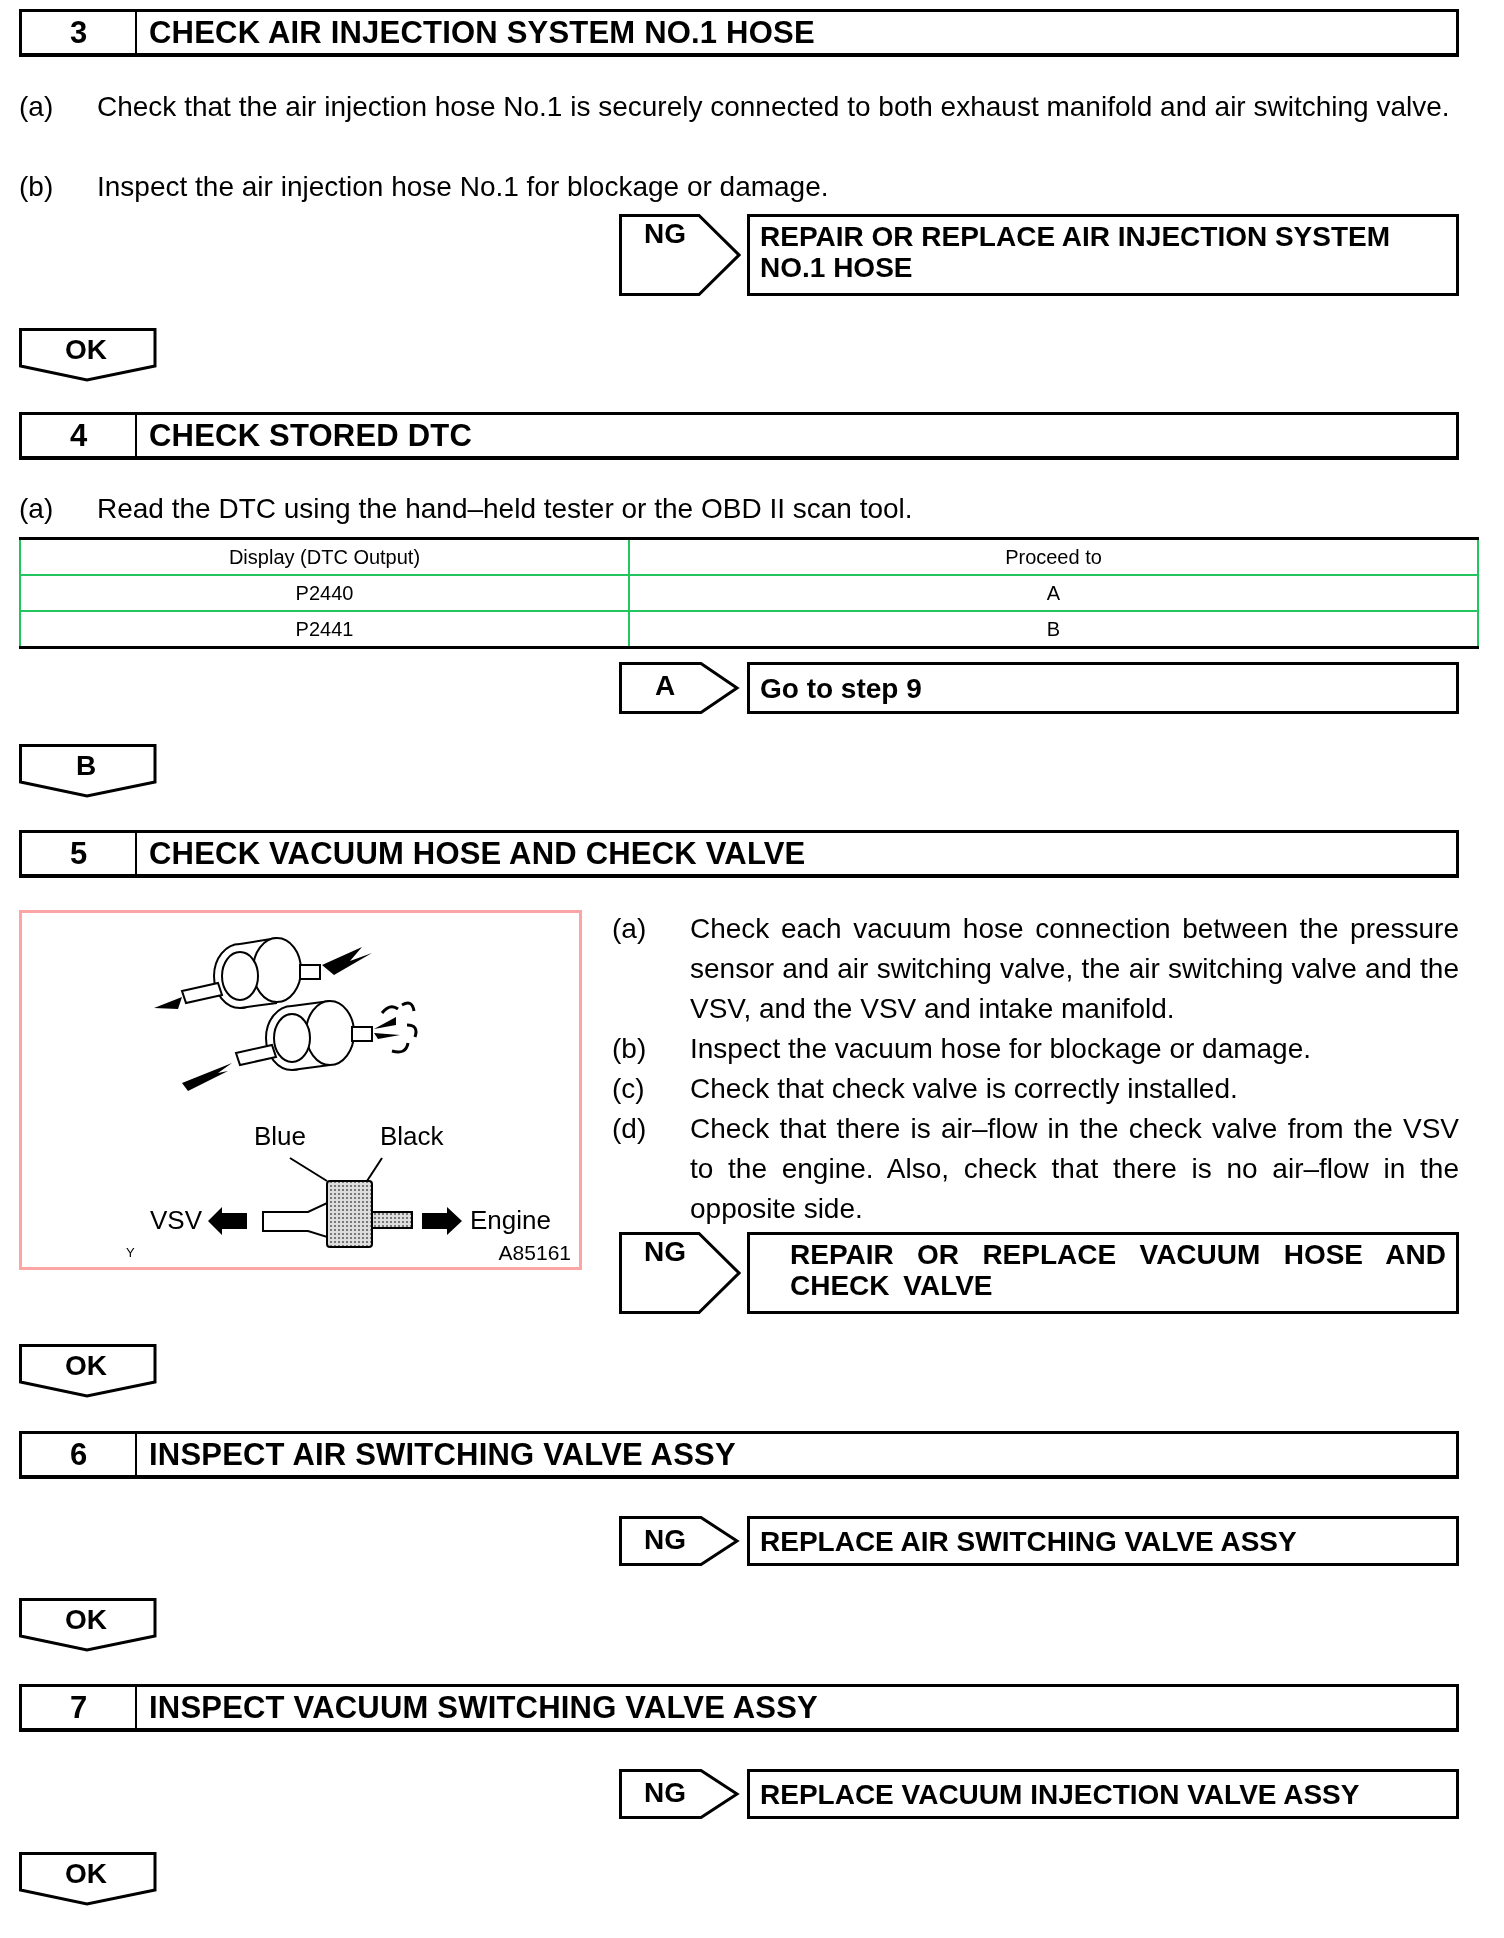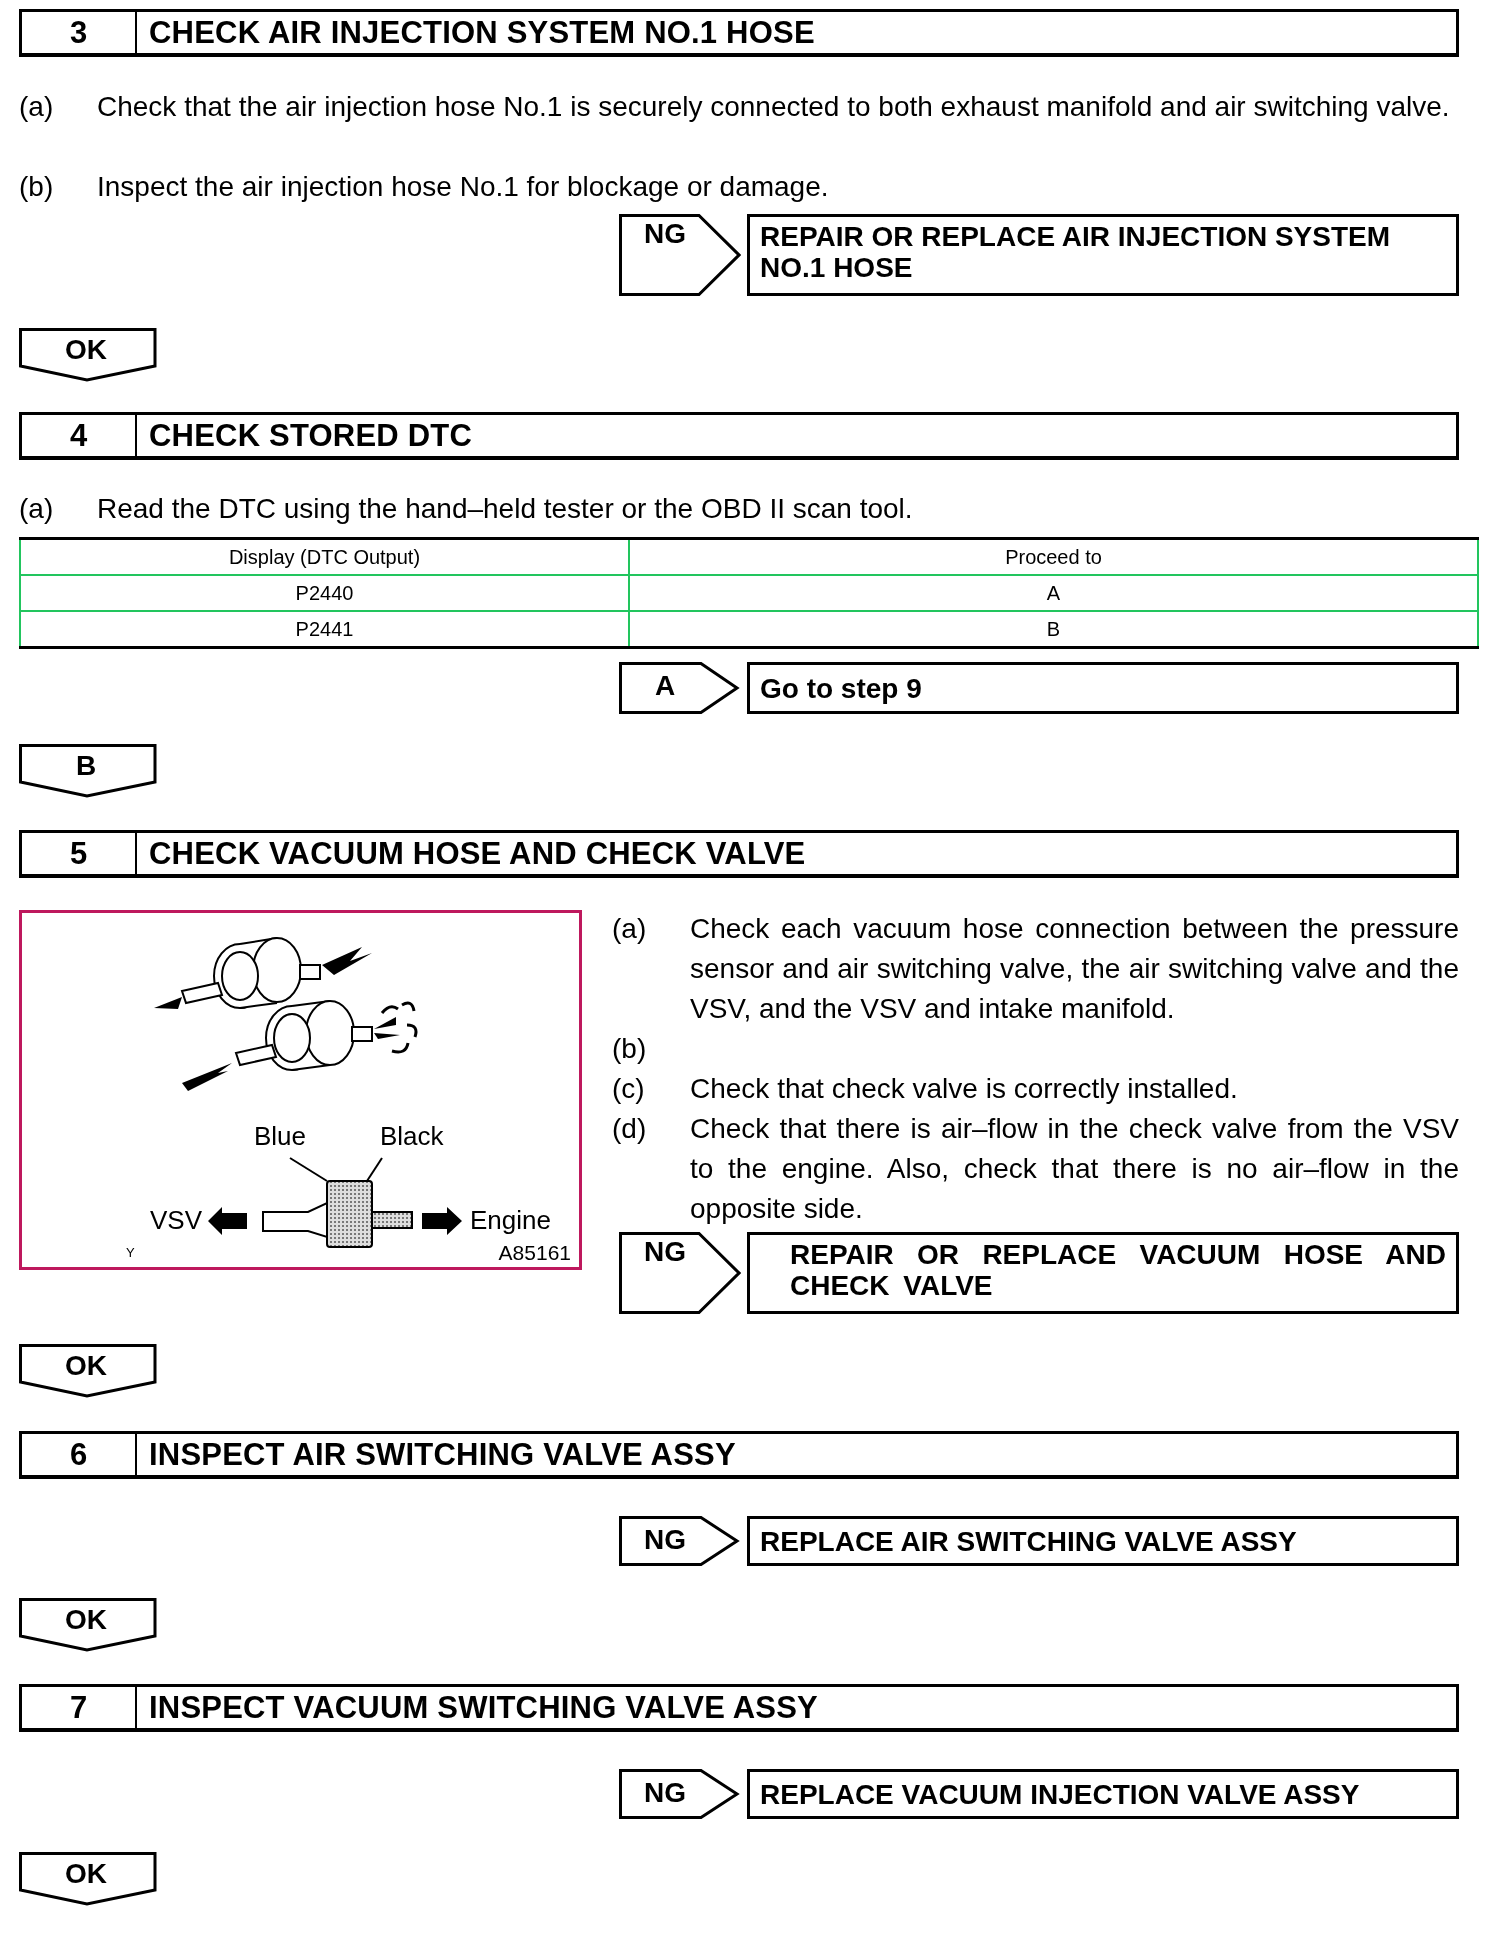--- a/index.html
+++ b/index.html
@@ -23,21 +23,21 @@
          box-sizing:border-box; padding:4px 10px; font-weight:bold; font-size:28px; line-height:31px; }
   .down-tag { position:absolute; left:19px; width:138px; height:54px; }
   .down-tag span { position:absolute; left:0; width:134px; text-align:center; top:6px;
          font-weight:bold; font-size:28px; }
   table.dtc { position:absolute; left:19px; top:537px; width:1460px; border-collapse:collapse;
          font-size:20px; }
   table.dtc td { border:2px solid #22c55e; text-align:center; height:34px; padding:0; }
   table.dtc tr:first-child td { border-top:3px solid #000; }
   table.dtc tr:last-child td { border-bottom:3px solid #000; }
   .figure { position:absolute; left:19px; top:910px; width:563px; height:360px;
-         border:3px solid #be185d; box-sizing:border-box; }
+         border:3px solid #fca5a5; box-sizing:border-box; }
   .fig-label { position:absolute; font-size:26px; }
   .justify { text-align:justify; text-align-last:left; }
 </style>
 </head>
 <body>
 
 <div class="step-header" style="top:9px;">
   <div class="step-num">3</div>
   <div class="step-title">CHECK AIR INJECTION SYSTEM NO.1 HOSE</div>
 </div>
@@ -167,20 +167,21 @@
   <span class="fig-label" style="left:104px; top:332px; font-size:13px;">Y</span>
   <span class="fig-label" style="right:8px; top:328px; font-size:21px;">A85161</span>
 </div>
 
 <div class="para" style="left:612px; top:909px; width:847px; height:120px;">
   <span class="lbl">(a)</span>
   <span class="txt justify" style="width:769px;">Check each vacuum hose connection between the pressure sensor and air switching valve, the air switching valve and the VSV, and the VSV and intake manifold.</span>
 </div>
 <div class="para" style="left:612px; top:1029px; width:847px; height:40px;">
   <span class="lbl">(b)</span>
+  <span class="txt">Inspect the vacuum hose for blockage or damage.</span>
 </div>
 <div class="para" style="left:612px; top:1069px; width:847px; height:40px;">
   <span class="lbl">(c)</span>
   <span class="txt">Check that check valve is correctly installed.</span>
 </div>
 <div class="para" style="left:612px; top:1109px; width:847px; height:120px;">
   <span class="lbl">(d)</span>
   <span class="txt justify" style="width:769px;">Check that there is air–flow in the check valve from the VSV to the engine. Also, check that there is no air–flow in the opposite side.</span>
 </div>
 <div class="result-row" style="top:1232px; height:82px;">

